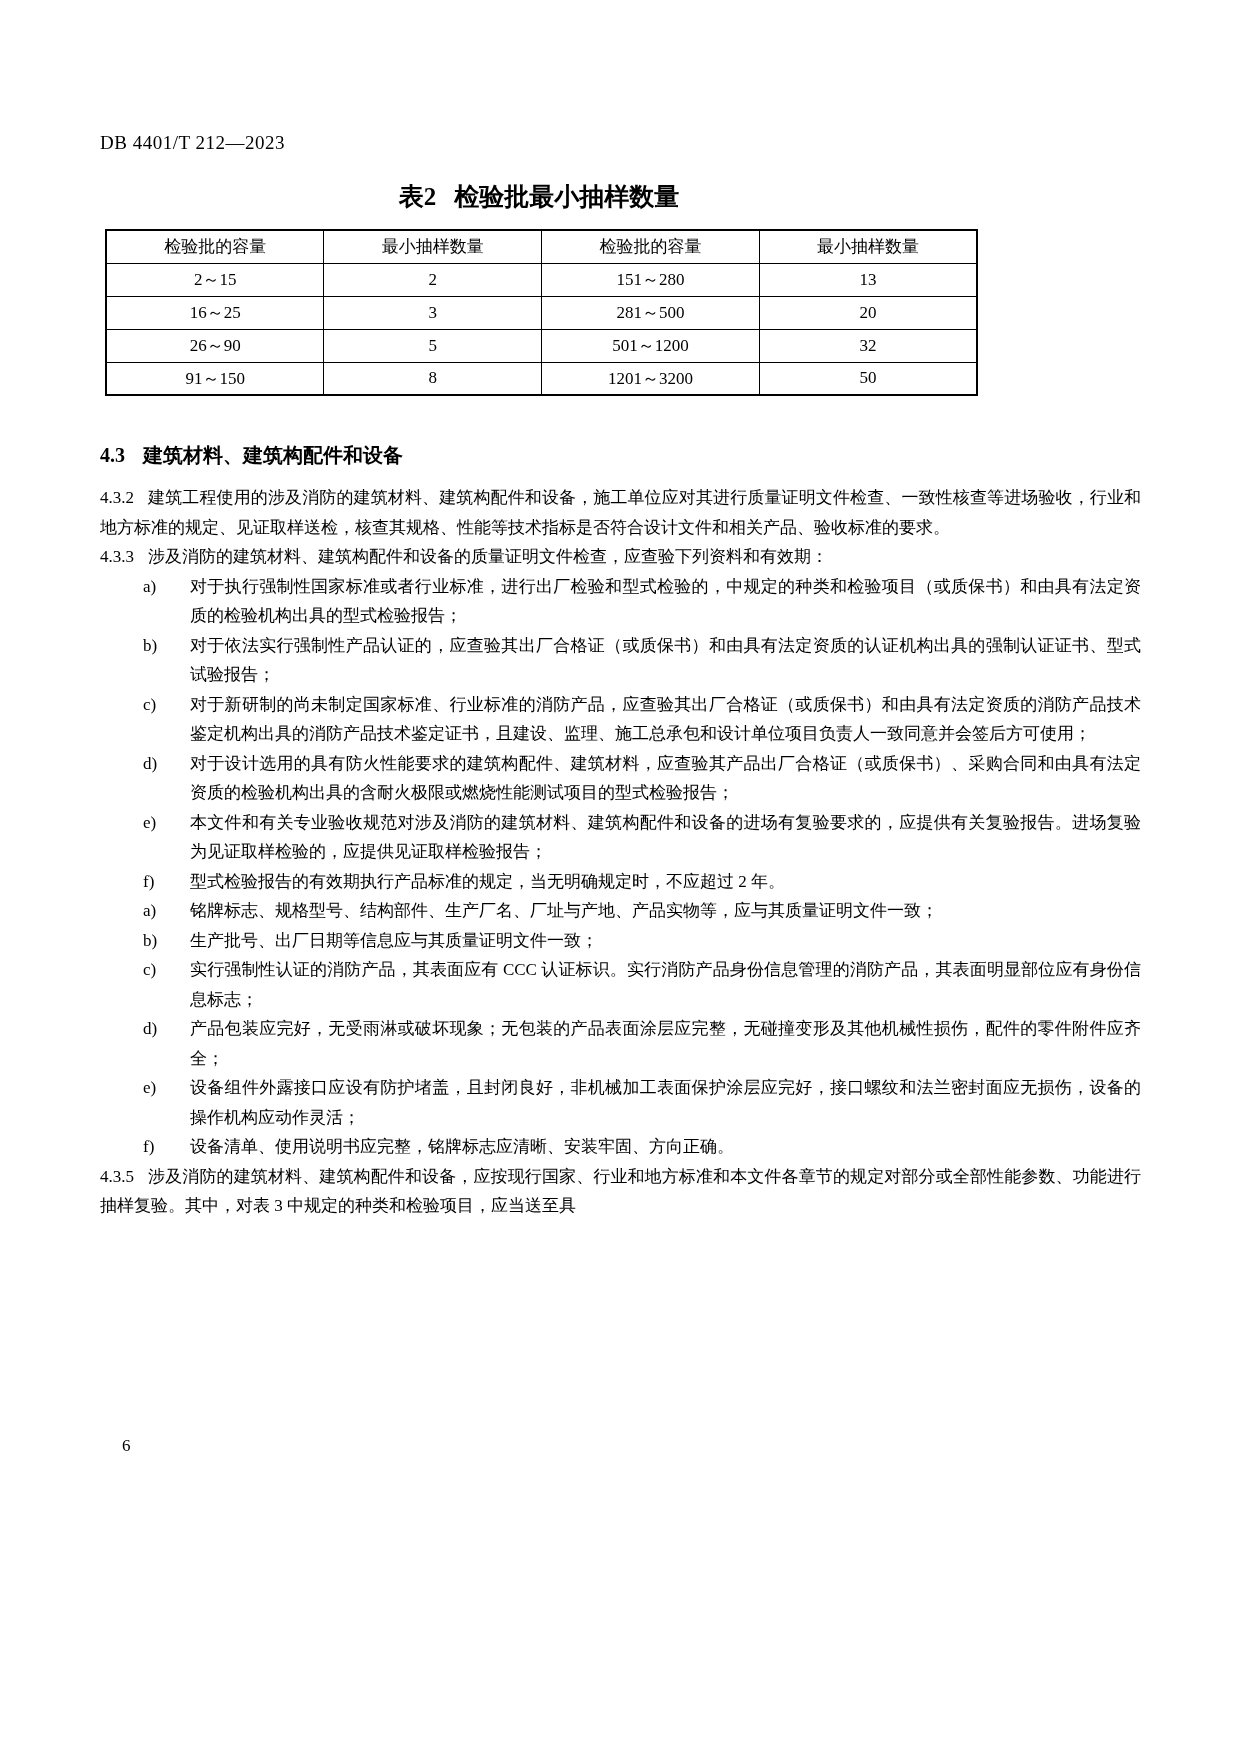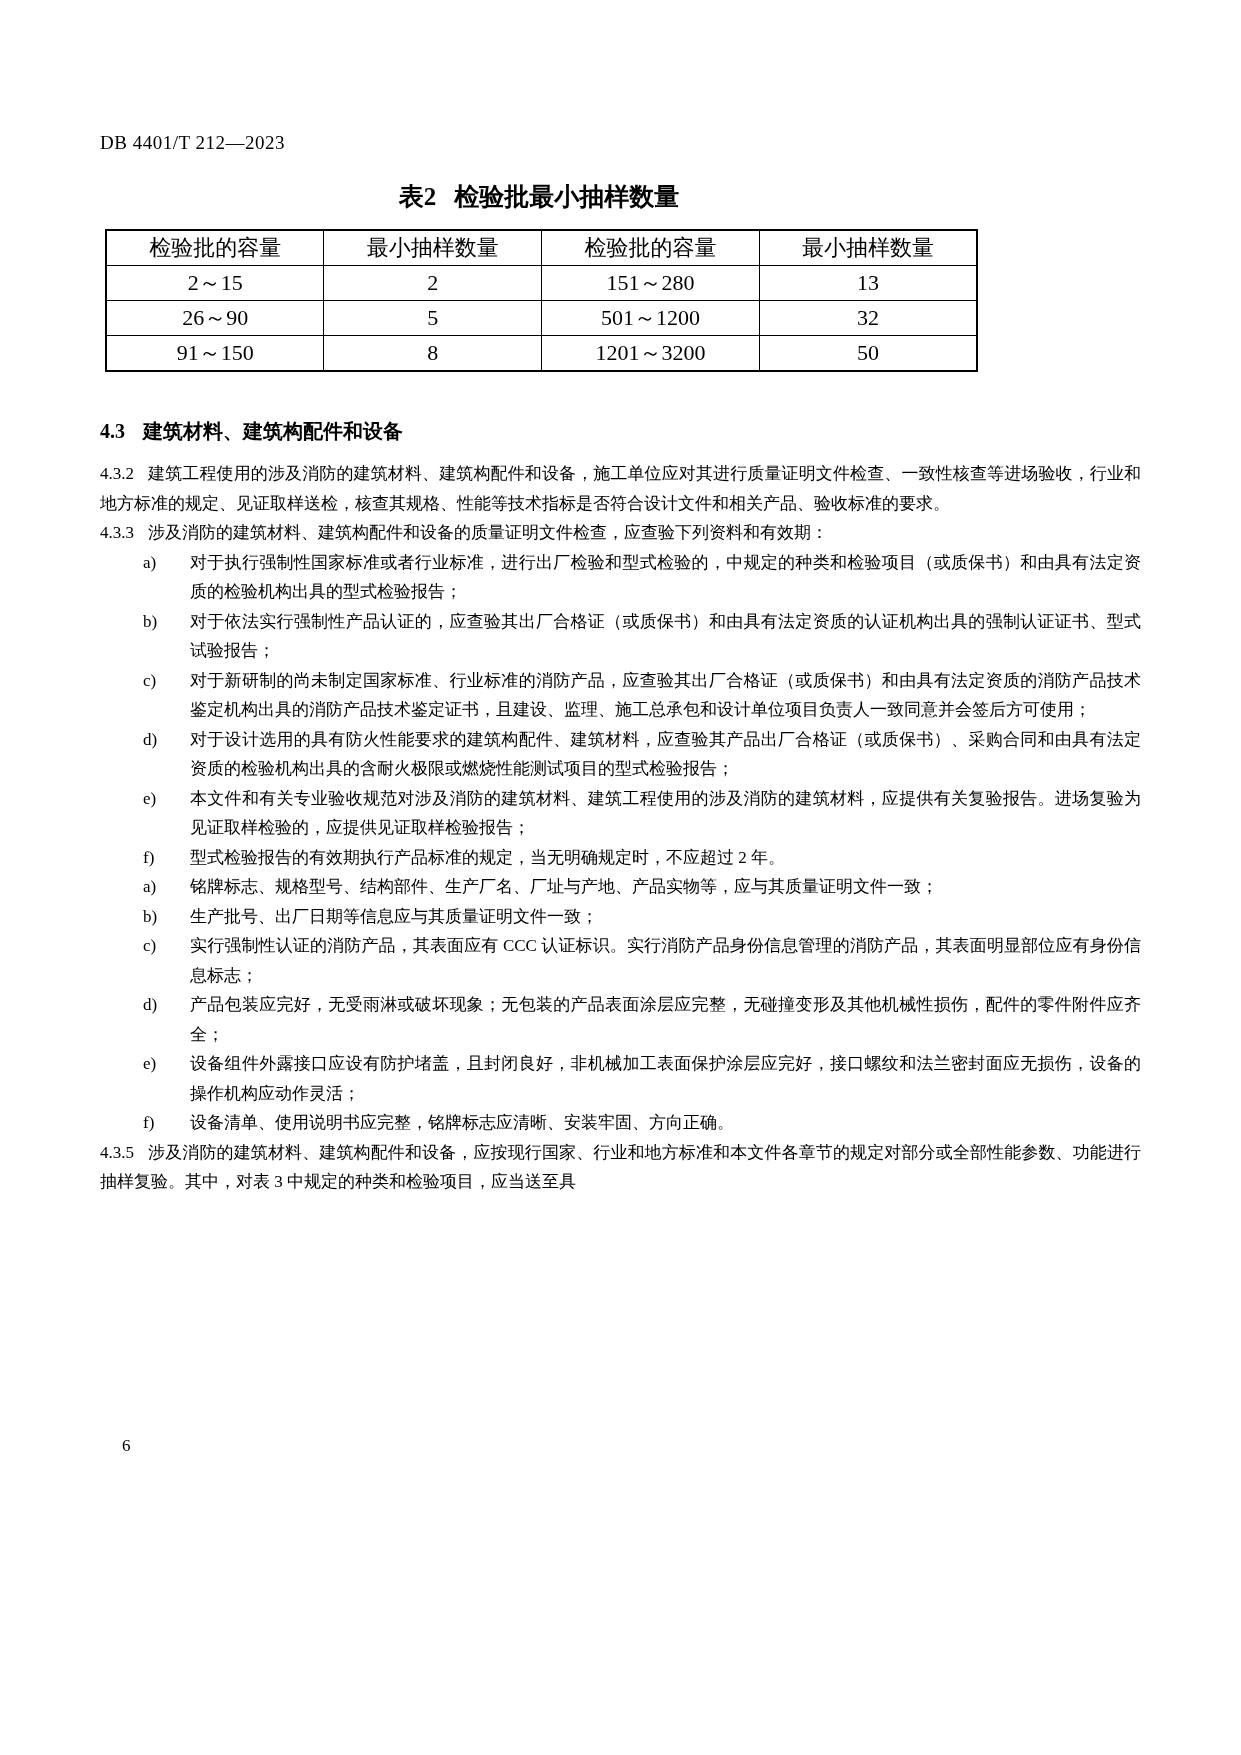--- a/index.html
+++ b/index.html
@@ -35,21 +35,21 @@
     width: 873px;
     margin-left: 5px;
     table-layout: fixed;
     border: 2px solid #000;
   }
   table.doc-table th, table.doc-table td {
     border: 1px solid #000;
     height: 33px;
     text-align: center;
     vertical-align: middle;
-    font-size: 22px;
+    font-size: 17px;
     font-weight: normal;
     padding: 2px 6px;
   }
   .content { margin-top: 46px; width: 1041px; }
   .sec-heading {
     font-weight: bold;
     font-size: 20px;
     margin: 0 0 14px 0;
   }
   .sec-heading .h-num { margin-right: 18px; }
@@ -96,20 +96,26 @@
       </tr>
     </thead>
     <tbody id="table-body">
         <tr>
           <td>2～15</td>
           <td>2</td>
           <td>151～280</td>
           <td>13</td>
         </tr>
         <tr>
+          <td>16～25</td>
+          <td>3</td>
+          <td>281～500</td>
+          <td>20</td>
+        </tr>
+        <tr>
           <td>26～90</td>
           <td>5</td>
           <td>501～1200</td>
           <td>32</td>
         </tr>
         <tr>
           <td>91～150</td>
           <td>8</td>
           <td>1201～3200</td>
           <td>50</td>
@@ -132,21 +138,21 @@
       <div class="list-item">
         <span class="li-label">c)</span>
         <span class="li-text">对于新研制的尚未制定国家标准、行业标准的消防产品，应查验其出厂合格证（或质保书）和由具有法定资质的消防产品技术鉴定机构出具的消防产品技术鉴定证书，且建设、监理、施工总承包和设计单位项目负责人一致同意并会签后方可使用；</span>
       </div>
       <div class="list-item">
         <span class="li-label">d)</span>
         <span class="li-text">对于设计选用的具有防火性能要求的建筑构配件、建筑材料，应查验其产品出厂合格证（或质保书）、采购合同和由具有法定资质的检验机构出具的含耐火极限或燃烧性能测试项目的型式检验报告；</span>
       </div>
       <div class="list-item">
         <span class="li-label">e)</span>
-        <span class="li-text">本文件和有关专业验收规范对涉及消防的建筑材料、建筑工程使用的涉及消防的建筑材料，应提供有关复验报告。进场复验为见证取样检验的，应提供见证取样检验报告；</span>
+        <span class="li-text">本文件和有关专业验收规范对涉及消防的建筑材料、建筑构配件和设备的进场有复验要求的，应提供有关复验报告。进场复验为见证取样检验的，应提供见证取样检验报告；</span>
       </div>
       <div class="list-item">
         <span class="li-label">f)</span>
         <span class="li-text">型式检验报告的有效期执行产品标准的规定，当无明确规定时，不应超过 2 年。</span>
       </div>
       <div class="list-item">
         <span class="li-label">a)</span>
         <span class="li-text">铭牌标志、规格型号、结构部件、生产厂名、厂址与产地、产品实物等，应与其质量证明文件一致；</span>
       </div>
       <div class="list-item">

